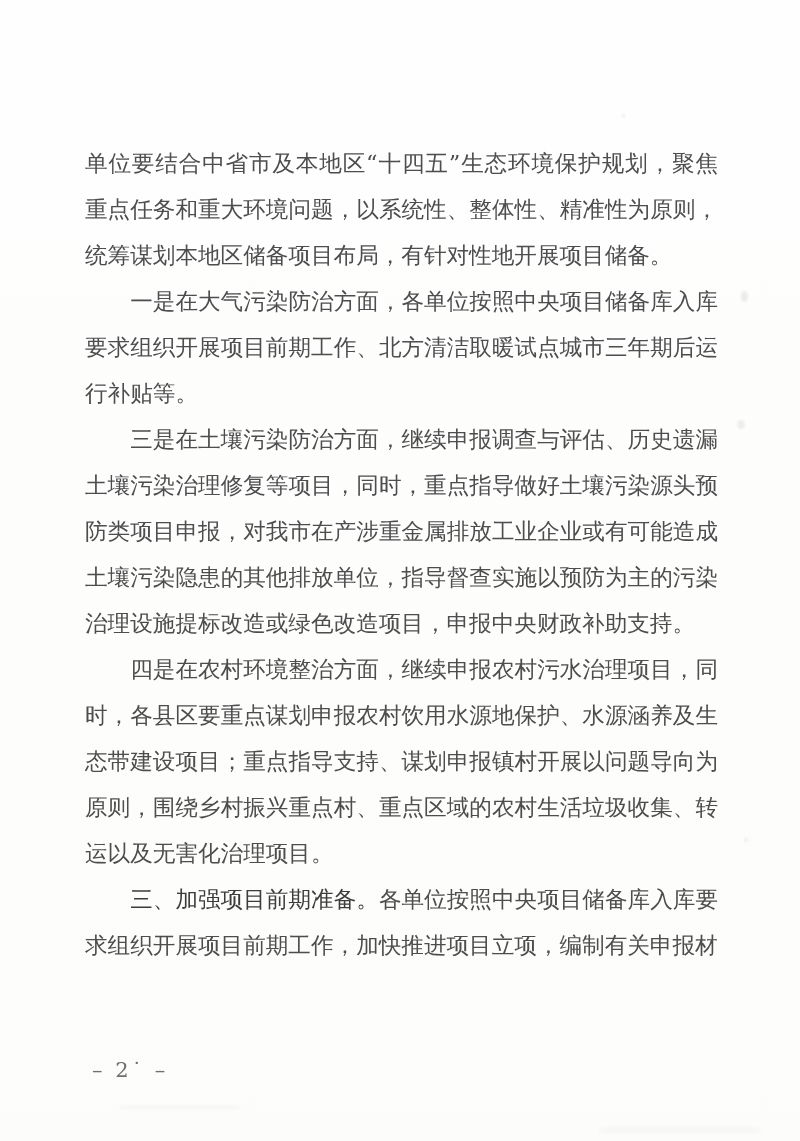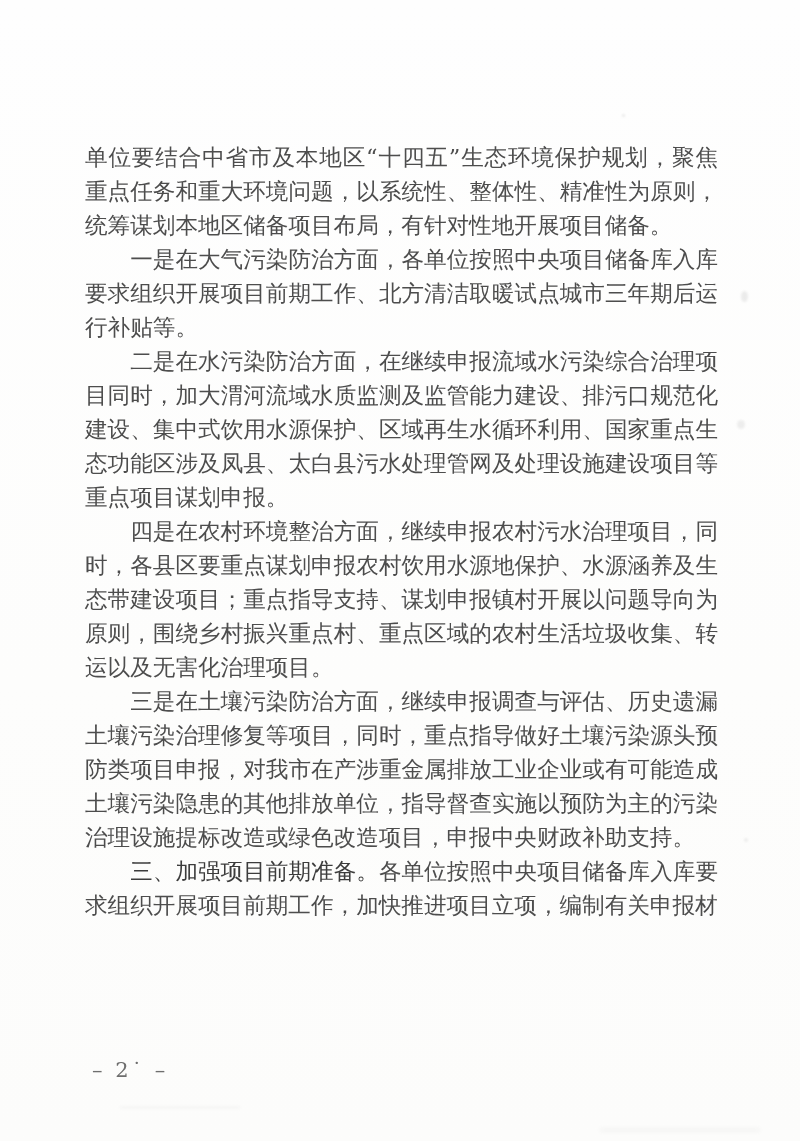--- a/index.html
+++ b/index.html
@@ -14,21 +14,21 @@
     background: linear-gradient(180deg, #fefefe 0%, #fdfdfc 60%, #fcfcfb 100%);
     overflow: hidden;
     font-family: "DejaVu Serif", "Liberation Serif", serif;
   }
   .text-block {
     position: absolute;
     left: 85px;
     top: 140px;
     width: 633px;
     font-size: 22.6px;
-    line-height: 34px;
+    line-height: 46px;
     color: #4d4d4d;
     text-align: justify;
     text-justify: inter-ideograph;
     letter-spacing: 0;
   }
   .text-block p {
     margin: 0;
     padding: 0;
     text-indent: 2em;
   }
@@ -66,25 +66,24 @@
 <body>
 
 <div class="page">
 
   <div class="text-block">
     <p class="no-indent">单位要结合中省市及本地区“十四五”生态环境保护规划，聚焦重点任务和重大环境问题，以系统性、整体性、精准性为原则，统筹谋划本地区储备项目布局，有针对性地开展项目储备。</p>
 
 
     <p>一是在大气污染防治方面，各单位按照中央项目储备库入库要求组织开展项目前期工作、北方清洁取暖试点城市三年期后运行补贴等。</p>
 
-    <p>二是在水污染防治方面，在继续申报流域水污染综合治理项目同时，加大渭河流域水质监测及监管能力建设、排污口规范化建设、集中式饮用水源保护、区域再生水循环利用、国家重点生态功能区涉及凤县、太白县污水处理管网及处理设施建设项目等重点项目谋划申报。</p>
+
+    <p>三是在土壤污染防治方面，继续申报调查与评估、历史遗漏土壤污染治理修复等项目，同时，重点指导做好土壤污染源头预防类项目申报，对我市在产涉重金属排放工业企业或有可能造成土壤污染隐患的其他排放单位，指导督查实施以预防为主的污染治理设施提标改造或绿色改造项目，申报中央财政补助支持。</p>
 
     <p>四是在农村环境整治方面，继续申报农村污水治理项目，同时，各县区要重点谋划申报农村饮用水源地保护、水源涵养及生态带建设项目；重点指导支持、谋划申报镇村开展以问题导向为原则，围绕乡村振兴重点村、重点区域的农村生活垃圾收集、转运以及无害化治理项目。</p>
-
-    <p>三是在土壤污染防治方面，继续申报调查与评估、历史遗漏土壤污染治理修复等项目，同时，重点指导做好土壤污染源头预防类项目申报，对我市在产涉重金属排放工业企业或有可能造成土壤污染隐患的其他排放单位，指导督查实施以预防为主的污染治理设施提标改造或绿色改造项目，申报中央财政补助支持。</p>
 
     <p>
       <span class="bold-lead">三、加强项目前期准备。</span><span>各单位按照中央项目储备库入库要求组织开展项目前期工作，加快推进项目立项，编制有关申报材</span>
     </p>
   </div>
 
   <div class="page-number">– 2˙ –</div>
 
   <div class="artifact a1"></div>
   <div class="artifact a2"></div>

